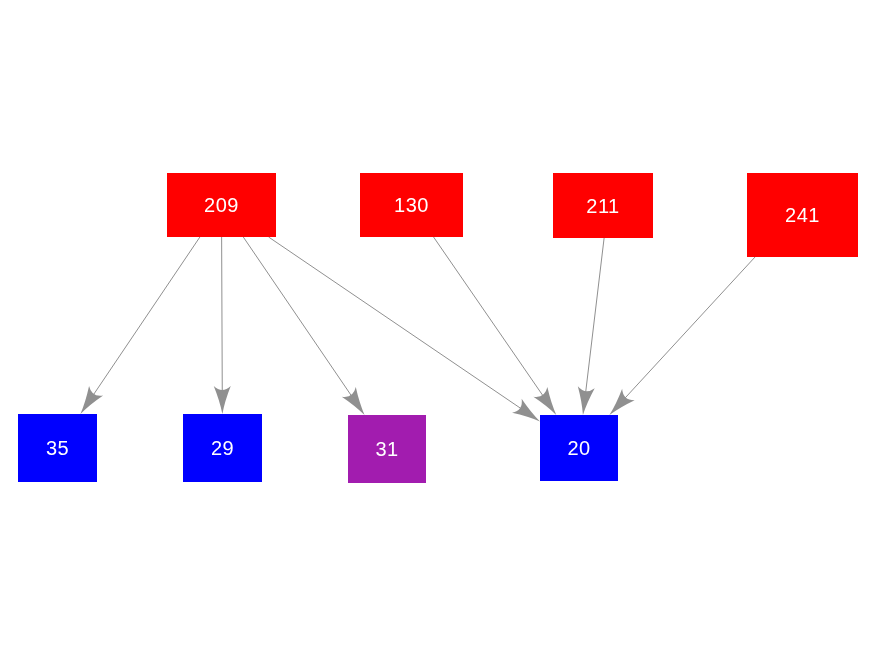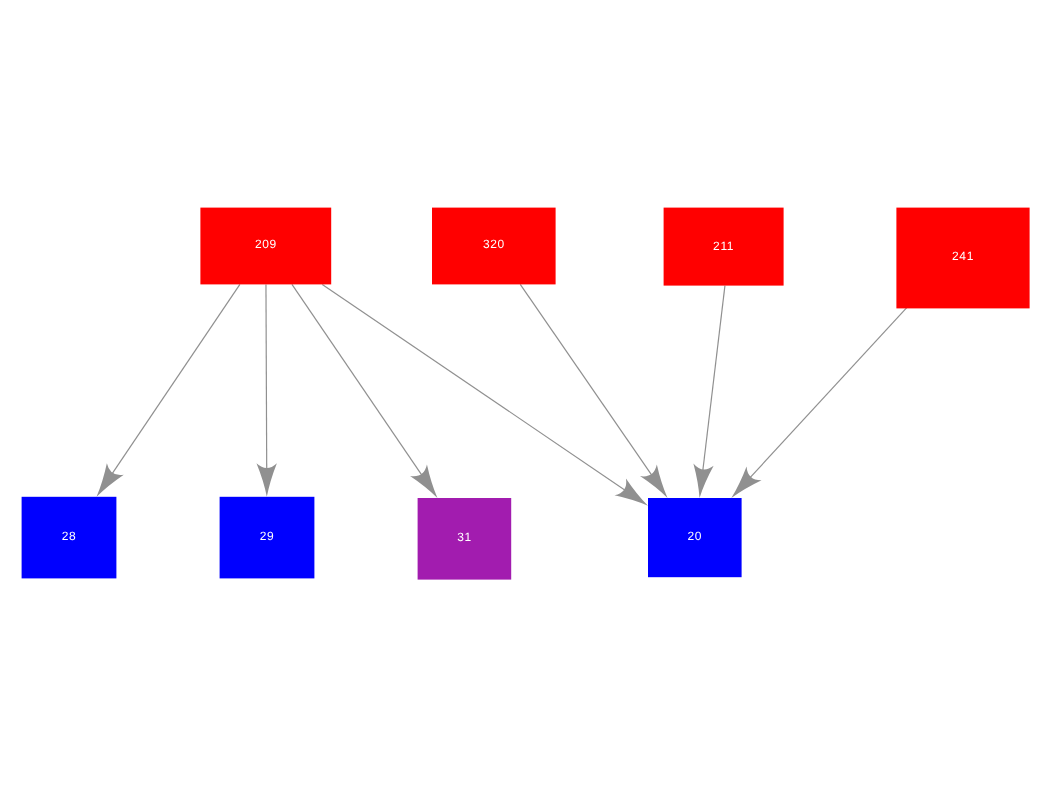--- a/index.html
+++ b/index.html
@@ -23,21 +23,21 @@
     height: 656px;
   }
   .node {
     position: absolute;
     display: flex;
     align-items: center;
     justify-content: center;
     box-sizing: border-box;
   }
   .node span {
-    font-size: 10px;
+    font-size: 20px;
     line-height: 1;
     letter-spacing: 0.5px;
   }
 </style>
 </head>
 <body>
 
 <div class="canvas">
   <svg class="edge-layer" id="edge-layer" xmlns="http://www.w3.org/2000/svg">
       <line x1="199.90329218106996" y1="237" x2="89.84466178429275" y2="400.0746779659565" stroke="#909090" stroke-width="1"></line>
@@ -53,30 +53,30 @@
       <line x1="604.1134020618557" y1="238" x2="584.9412501204929" y2="398.318856751051" stroke="#909090" stroke-width="1"></line>
       <path d="M582.9463917525774,415 Q582.0077191728469,401.79511856213537 577.8312915552898,386.1887912441753 Q585.321223142953,395.14149613220354 594.7110198429167,388.2073979259946 Q586.9723451397961,402.3888264097293 582.9463917525774,415 Z" fill="#909090"></path>
       <line x1="772.5463917525773" y1="238" x2="620.8000141807574" y2="402.6465170521983" stroke="#909090" stroke-width="1"></line>
       <path d="M609.4144329896907,415 Q616.3863882345933,403.7464743274352 622.1401275309736,388.650299841517 Q622.9686963123892,400.29347268118846 634.6406757519635,400.17142366581066 Q620.0630200642962,407.13504015810975 609.4144329896907,415 Z" fill="#909090"></path>
     </svg>
   <div id="node-layer">
       <div class="node" style="left: 167px; top: 173px; width: 109px; height: 64px; background: rgb(255, 0, 0); color: rgb(255, 255, 255);">
         <span>209</span>
       </div>
       <div class="node" style="left: 360px; top: 173px; width: 103px; height: 64px; background: rgb(255, 0, 0); color: rgb(255, 255, 255);">
-        <span>320</span>
+        <span>130</span>
       </div>
       <div class="node" style="left: 553px; top: 173px; width: 100px; height: 65px; background: rgb(255, 0, 0); color: rgb(255, 255, 255);">
         <span>211</span>
       </div>
       <div class="node" style="left: 747px; top: 173px; width: 111px; height: 84px; background: rgb(255, 0, 0); color: rgb(255, 255, 255);">
         <span>241</span>
       </div>
       <div class="node" style="left: 18px; top: 414px; width: 79px; height: 68px; background: rgb(0, 0, 255); color: rgb(255, 255, 255);">
-        <span>28</span>
+        <span>35</span>
       </div>
       <div class="node" style="left: 183px; top: 414px; width: 79px; height: 68px; background: rgb(0, 0, 255); color: rgb(255, 255, 255);">
         <span>29</span>
       </div>
       <div class="node" style="left: 348px; top: 415px; width: 78px; height: 68px; background: #a21caf; color: rgb(255, 255, 255);">
         <span>31</span>
       </div>
       <div class="node" style="left: 540px; top: 415px; width: 78px; height: 66px; background: rgb(0, 0, 255); color: rgb(255, 255, 255);">
         <span>20</span>
       </div>

